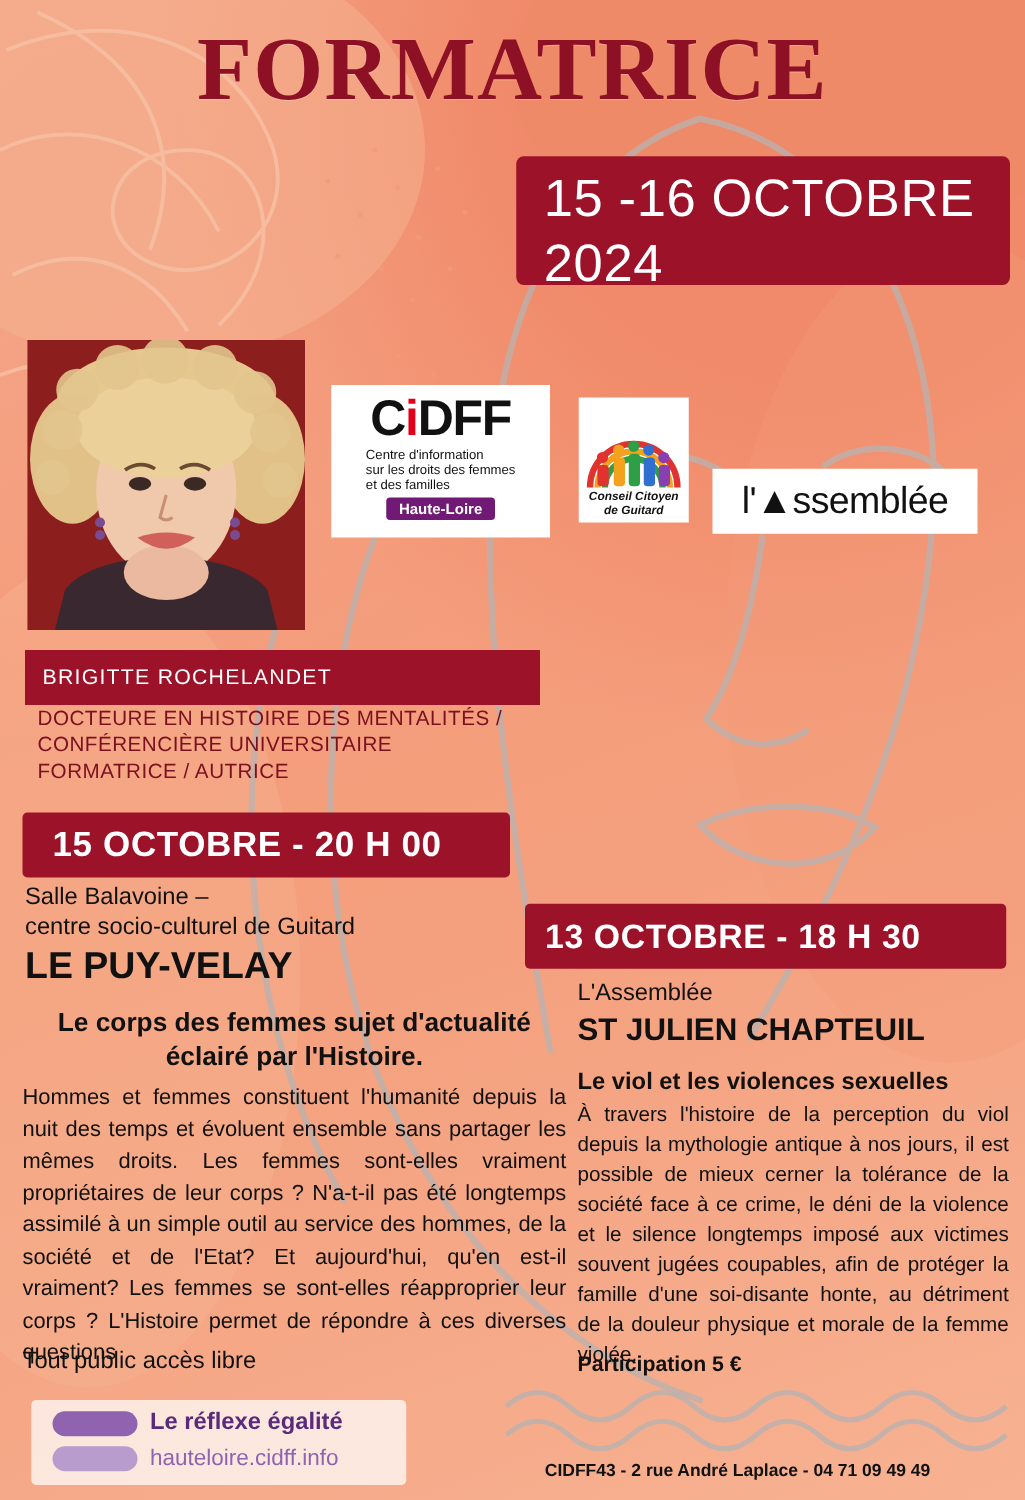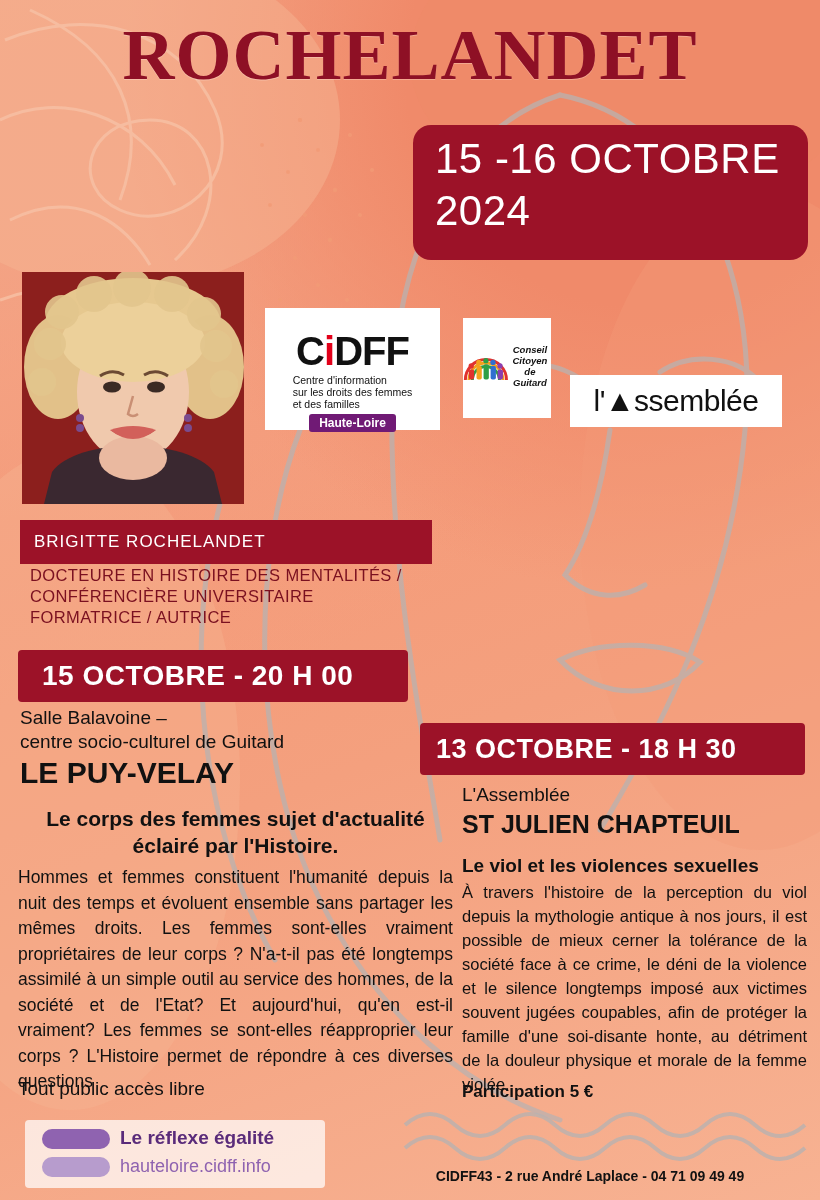--- a/index.html
+++ b/index.html
@@ -29,59 +29,59 @@
     font-family: "Liberation Serif", serif;
     font-weight:700;
     font-size:72px;
     letter-spacing:1px;
     color:#8e1025;
     text-shadow: 0 1px 0 rgba(255,255,255,.25);
   }
 
   
   .date-badge {
-    position:absolute; left:413px; top:125px; width:395px; height:135px;
+    position:absolute; left:413px; top:125px; width:395px; height:103px;
     background:#9c1228;
     color:#fff;
-    border-radius:18px;
+    border-radius:6px;
     padding:8px 20px 0 22px;
     font-size:42px; line-height:52px; font-weight:400;
     letter-spacing:.5px;
   }
 
   
   .portrait {
     position:absolute; left:22px; top:272px; width:222px; height:232px;
     background:#8d1b1b;
     overflow:hidden;
   }
   .portrait svg { display:block; }
 
   
   .logo-cidff {
     position:absolute; left:265px; top:308px; width:175px; height:122px;
     background:#fff; display:flex; flex-direction:column;
-    align-items:center; justify-content:flex-start; padding-top:22px;
+    align-items:center; justify-content:flex-start; padding-top:6px;
   }
   .logo-cidff .word {
     font-family:"Liberation Sans", sans-serif;
     font-weight:700; font-size:40px; line-height:42px; color:#111; letter-spacing:-1px;
   }
   .logo-cidff .word .i { color:#e2001a; }
   .logo-cidff .sub {
     font-size:10.5px; line-height:12px; color:#111; text-align:left; margin-top:2px;
   }
   .logo-cidff .dept {
     margin-top:4px; background:#701a75; color:#fff; font-size:12px; font-weight:700;
     padding:2px 10px; border-radius:3px;
   }
 
   .logo-ccg {
     position:absolute; left:463px; top:318px; width:88px; height:100px;
-    background:#fff; display:flex; flex-direction:row; align-items:center; justify-content:flex-end;
+    background:#fff; display:flex; flex-direction:column; align-items:center; justify-content:flex-end;
     padding-bottom:4px;
   }
   .logo-ccg .cap { font-size:9.5px; font-weight:700; font-style:italic; color:#111; text-align:center; line-height:11px;}
 
   .logo-assemblee {
     position:absolute; left:570px; top:375px; width:212px; height:52px;
     background:#fff; display:flex; align-items:center; justify-content:center;
   }
   .logo-assemblee .txt {
     font-size:30px; color:#111; letter-spacing:-.5px;
@@ -237,21 +237,21 @@
       <path d="M300 430 C 250 560, 250 760, 320 900 C 380 1020, 470 1090, 560 1120"></path>
       <path d="M230 470 C 180 620, 195 820, 275 960"></path>
     </g>
 
     <g stroke="#b9b2b0" stroke-width="4" fill="none" opacity=".8">
       <path d="M405 1125 q 25 -22 50 0 t 50 0 t 50 0 t 50 0 t 50 0 t 50 0 t 50 0 t 50 0"></path>
       <path d="M405 1148 q 25 -22 50 0 t 50 0 t 50 0 t 50 0 t 50 0 t 50 0 t 50 0 t 50 0"></path>
     </g>
   </svg>
 
-  <div class="title">ROCHELANDET</div>
+  <div class="title">FORMATRICE</div>
 
   <div class="date-badge">
     <div>15 -16 OCTOBRE</div>
     <div>2024</div>
   </div>
 
   <div class="portrait">
     <svg width="222" height="232" viewBox="0 0 222 232">
       <rect width="222" height="232" fill="#8c1f1d"></rect>
       <ellipse cx="111" cy="52" rx="88" ry="46" fill="#e6c88f"></ellipse>

